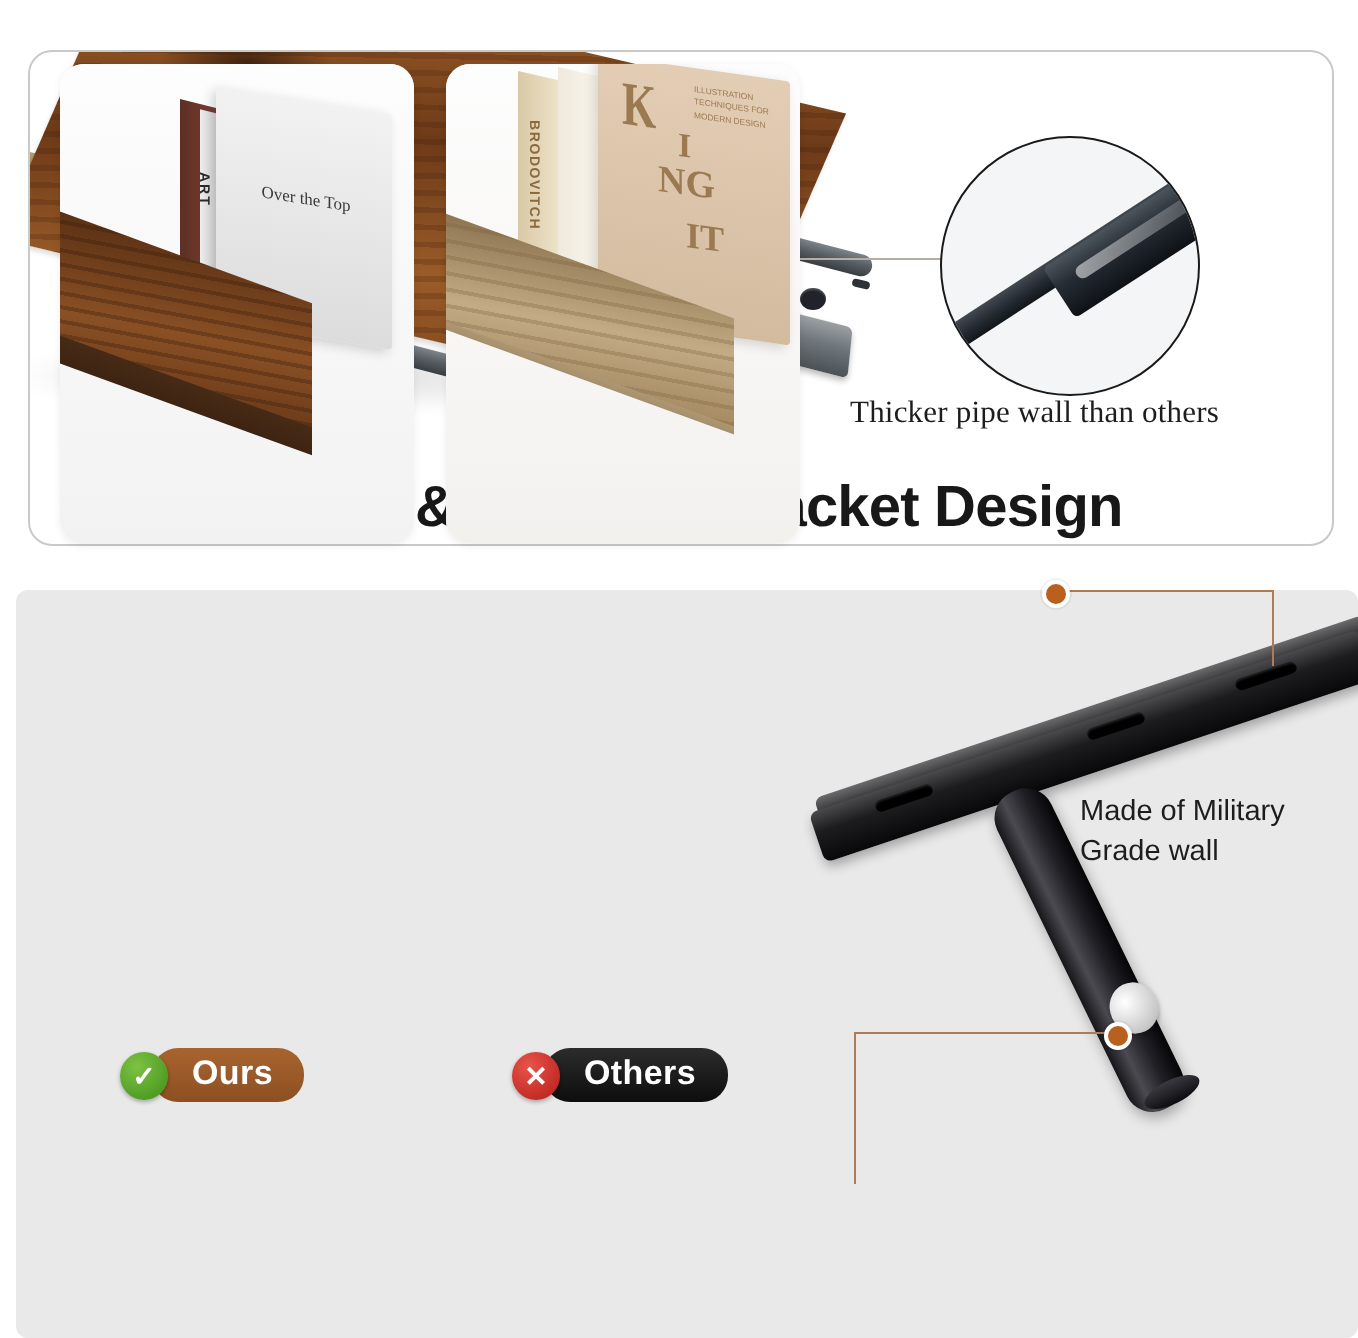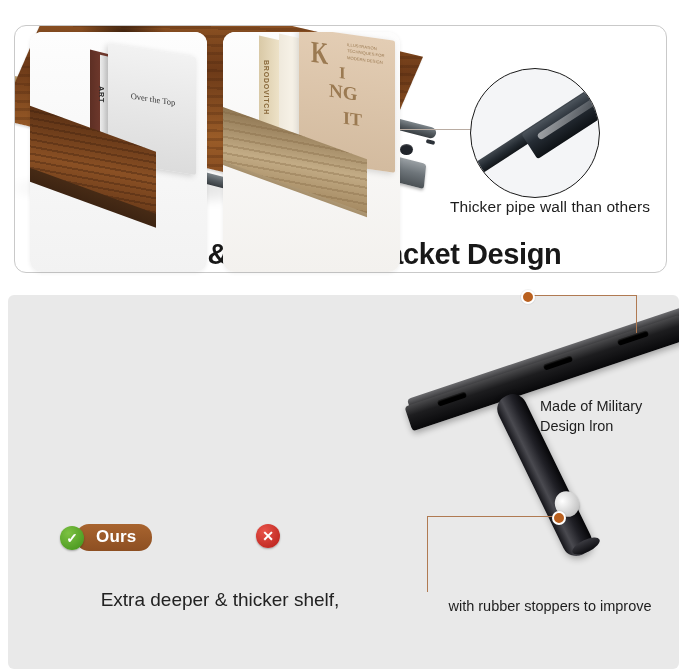--- a/index.html
+++ b/index.html
@@ -56,22 +56,22 @@
   .mag-line{position:absolute;left:360px;top:103px;width:105px;height:1px;background:#b9aca2;}
   .magnifier{position:absolute;left:455px;top:42px;width:128px;height:128px;border-radius:50%;
     border:1.5px solid #1a1a1a;background:#f4f5f7;overflow:hidden;}
   .mag-in-bar{position:absolute;left:-14px;top:52px;width:168px;height:13px;
     background:linear-gradient(180deg,#424950,#232a31 55%,#12161a);transform:rotate(-33deg);}
   .mag-in-stem{position:absolute;left:50px;top:34px;width:105px;height:30px;border-radius:3px;
     background:linear-gradient(180deg,#4c545c,#262d35 40%,#0e1216);transform:rotate(-33deg);}
   .mag-gloss{position:absolute;left:60px;top:40px;width:92px;height:7px;border-radius:4px;
     background:linear-gradient(90deg,rgba(255,255,255,.55),rgba(255,255,255,.05));transform:rotate(-33deg);}
 
-  .thicker-cap{position:absolute;left:410px;top:172px;width:250px;text-align:center;
-    font-size:15.5px;color:#1d1d1d;letter-spacing:.1px;}
+  .thicker-cap{position:absolute;left:410px;top:172px;width:250px;
+    font-size:15.5px;color:#1d1d1d;letter-spacing:.1px;font-family:Liberation Serif, serif;}
 
   .title-main{position:absolute;left:0;top:212px;width:651px;text-align:center;
     font-size:29px;font-weight:700;color:#181818;letter-spacing:-.4px;}
   .title-sub{position:absolute;left:0;top:243px;width:651px;text-align:center;
     font-size:16px;color:#333;}
 
   
   .bottom{position:absolute;left:8px;top:295px;width:671px;height:374px;background:#e9e9e9;border-radius:6px;}
 
   .card{position:absolute;top:32px;width:177px;height:240px;background:#fff;border-radius:12px;
@@ -252,24 +252,25 @@
     <div class="t-shelf-front"></div>
     <div class="t-shelf-top"></div>
   </div>
 
   <div class="badge left">
     <div class="mark ok">✓</div>
     <div class="pill ours">Ours</div>
   </div>
   <div class="badge right">
     <div class="mark no">✕</div>
+    <div class="pill others">Others</div>
   </div>
 
   <div class="bl-cap">
-    <span>Extra deeper &amp; thicker shelf,</span><br>
+    <br>
   </div>
 
   <div class="tb">
     <div class="tb-bar-top"></div>
     <div class="tb-bar"></div>
     <div class="tb-slot a"></div>
     <div class="tb-slot b"></div>
     <div class="tb-slot c"></div>
     <div class="tb-stem"></div>
     <div class="tb-stem-cap"></div>
@@ -279,20 +280,20 @@
     <div class="cl-line cl-v1"></div>
     <div class="cl-dot d1"></div>
 
     <div class="cl-line cl-h2"></div>
     <div class="cl-line cl-v2"></div>
     <div class="cl-dot d2"></div>
   </div>
 
   <div class="lbl-iron">
     <span>Made of Military</span><br>
-    <span>Design lron</span>
+    <span>Grade wall</span>
   </div>
 
   <div class="lbl-rubber">
-    <span>with rubber stoppers to improve</span><br>
+    <br>
   </div>
 
 </div>
 
 </body></html>

